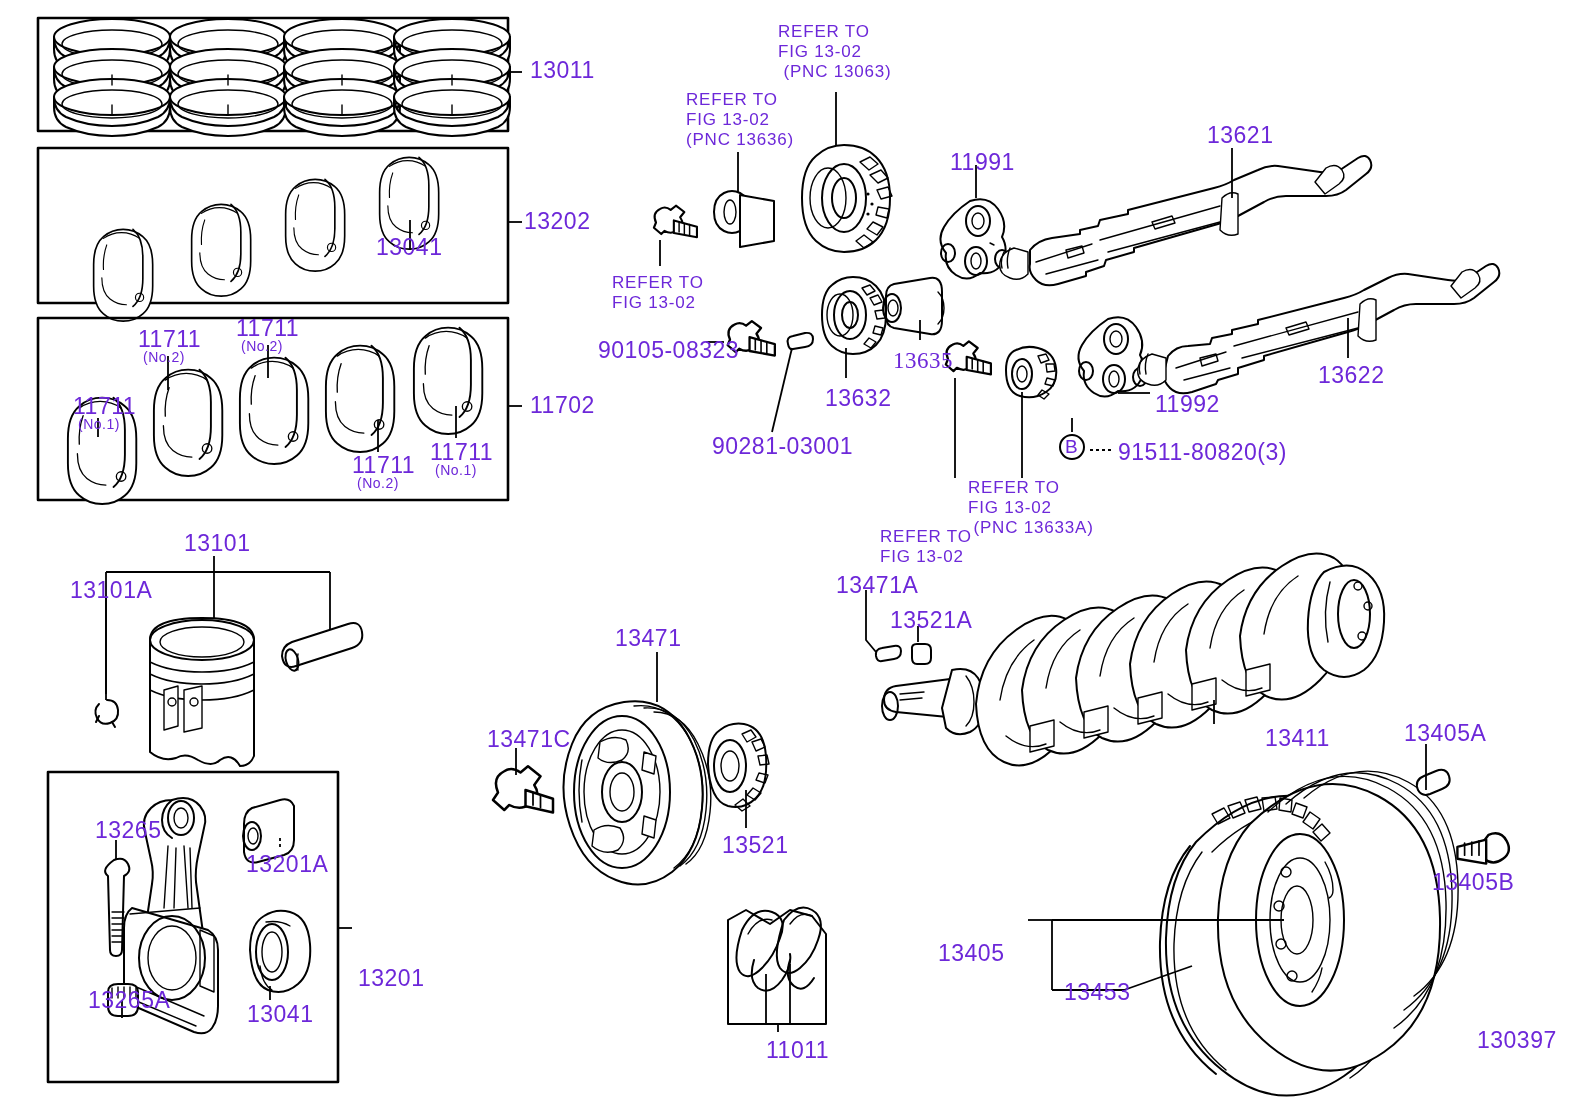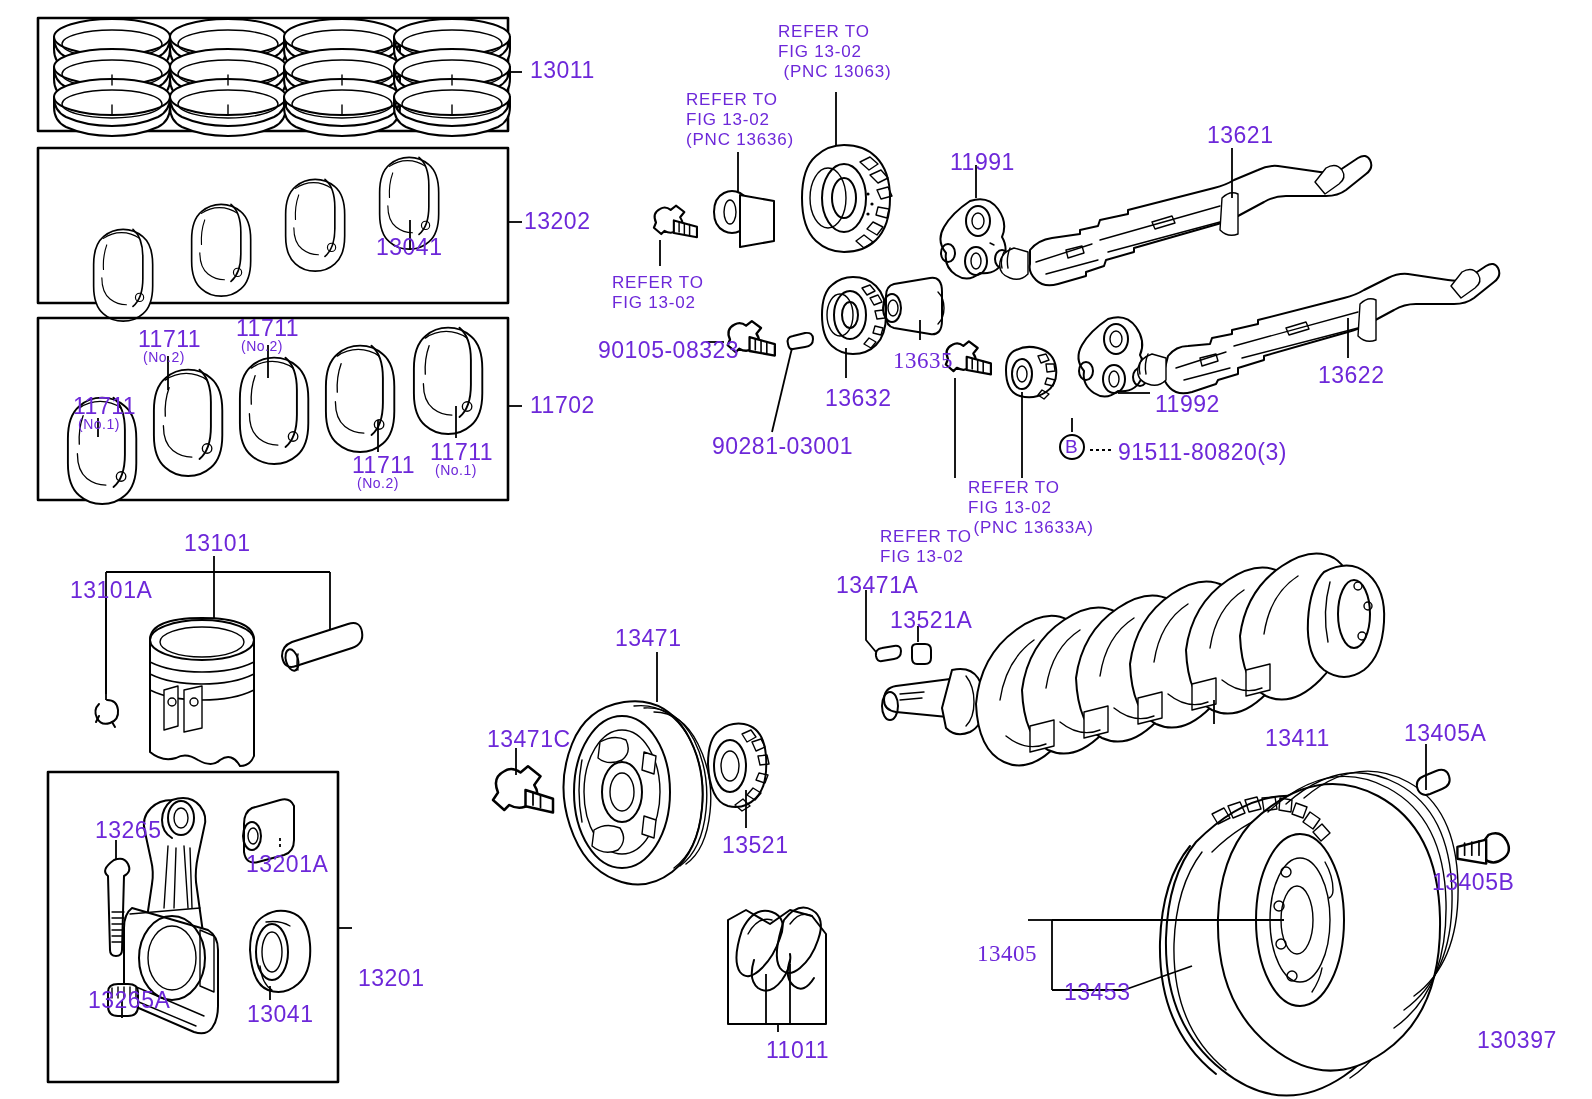--- a/index.html
+++ b/index.html
@@ -571,18 +571,18 @@
 <div class="lbl" style="left:487px;top:727px;">13471C</div>
 <div class="lbl" style="left:722px;top:833px;text-align:center;">13521</div>
 <div class="lbl" style="left:766px;top:1038px;">11011</div>
 
 <div class="lbl" style="left:836px;top:573px;">13471A</div>
 <div class="lbl" style="left:890px;top:608px;">13521A</div>
 <div class="lbl" style="left:1265px;top:726px;">13411</div>
 
 <div class="lbl" style="left:1404px;top:721px;">13405A</div>
 <div class="lbl" style="left:1432px;top:862px;margin-top:8px;">13405B</div>
-<div class="lbl" style="left:977px;top:941px;font-family:Liberation Serif, serif;">13405</div>
+<div class="lbl" style="left:938px;top:941px;">13405</div>
 <div class="lbl" style="left:1064px;top:980px;">13453</div>
 
 <div class="lbl" style="left:1477px;top:1028px;">130397</div>
 
 </div>
 
 </body></html>

